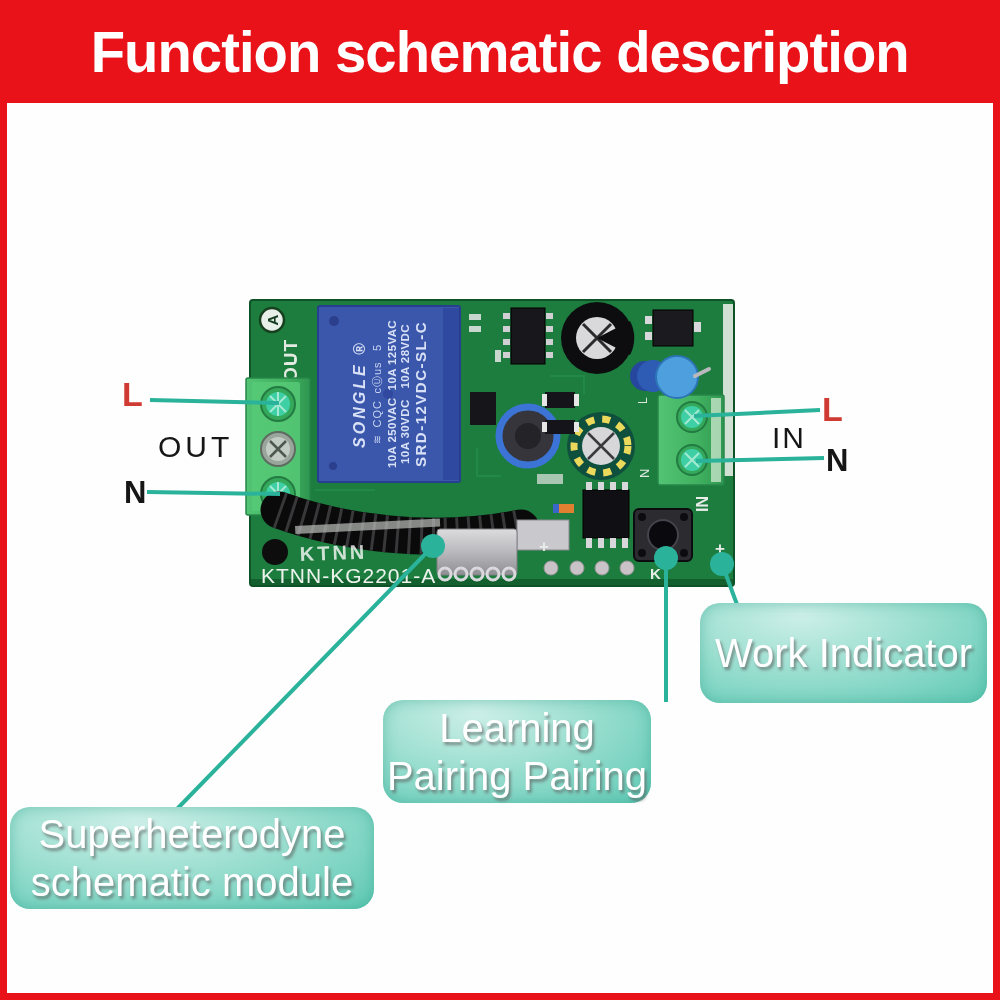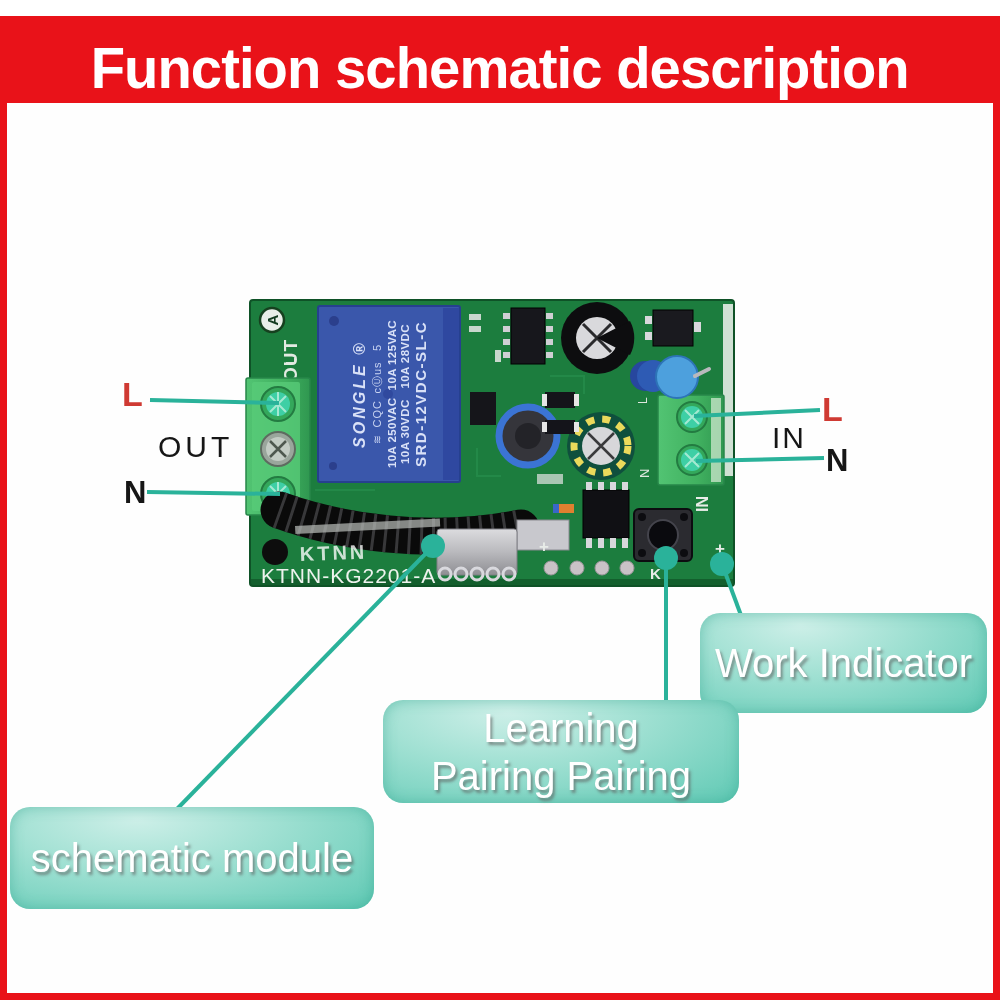--- a/index.html
+++ b/index.html
@@ -1,19 +1,19 @@
 <!DOCTYPE html>
 <html><head>
 <meta charset="utf-8">
 <style>
   html,body{margin:0;padding:0;background:#ffffff;}
   .page{position:relative;width:1000px;height:1000px;overflow:hidden;background:#ffffff;
         font-family:"Liberation Sans",sans-serif;}
   
-  .banner{position:absolute;left:0;top:16px;width:1000px;height:103px;background:#e91219;
+  .banner{position:absolute;left:0;top:0;width:1000px;height:103px;background:#e91219;
           display:flex;align-items:center;justify-content:center;}
   .banner-title{color:#ffffff;font-size:58px;font-weight:bold;letter-spacing:-1px;
           transform:scaleX(0.97);white-space:nowrap;}
   
   .frame{position:absolute;left:0;top:103px;width:1000px;height:897px;box-sizing:border-box;
          border-left:7px solid #e91219;border-right:7px solid #e91219;border-bottom:7px solid #e91219;
          background:#fefefe;}
   
   .pcb{position:absolute;left:245px;top:298px;width:492px;height:292px;}
   
@@ -29,22 +29,22 @@
   .lab-red{color:#cf3a33;font-weight:bold;font-size:34px;}
   .lab-blk{color:#161616;font-size:30px;}
   .lab-blk-b{color:#161616;font-size:31px;font-weight:bold;}
   
   .callout{position:absolute;border-radius:20px;
       background:radial-gradient(ellipse at 35% 12%, #cdefe8 0%, #9fe0d2 42%, #5fc9b4 100%);
       box-shadow:inset 0 0 14px rgba(45,160,138,.45);
       display:flex;flex-direction:column;align-items:center;justify-content:center;
       color:#ffffff;font-size:40px;line-height:1.2;
       text-shadow:2px 3px 3px rgba(92,92,92,.65);}
-  .callout-work{left:700px;top:603px;width:287px;height:100px;margin-top:10px;}
-  .callout-learning{left:383px;top:700px;width:356px;height:103px;}
+  .callout-work{left:700px;top:603px;width:287px;height:100px;}
+  .callout-learning{left:383px;top:700px;width:268px;height:103px;}
   .callout-superhet{left:10px;top:807px;width:364px;height:102px;}
   
   .lines{position:absolute;left:0;top:0;width:1000px;height:1000px;pointer-events:none;}
 </style>
 </head>
 <body>
 
 <div class="page">
 
   <div class="banner">
@@ -265,16 +265,17 @@
   </svg>
 
   <div class="callout callout-work">
     <span>Work Indicator</span>
   </div>
   <div class="callout callout-learning">
     <span>Learning</span>
     <span>Pairing Pairing</span>
   </div>
   <div class="callout callout-superhet">
+    <span>Superheterodyne</span>
     <span>schematic module</span>
   </div>
 
 </div>
 
 </body></html>

